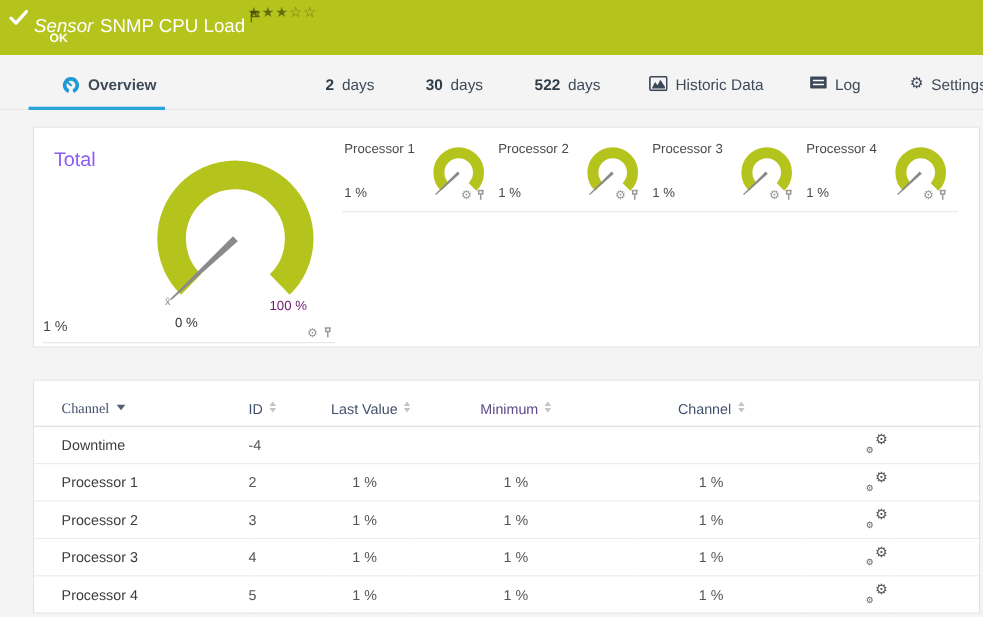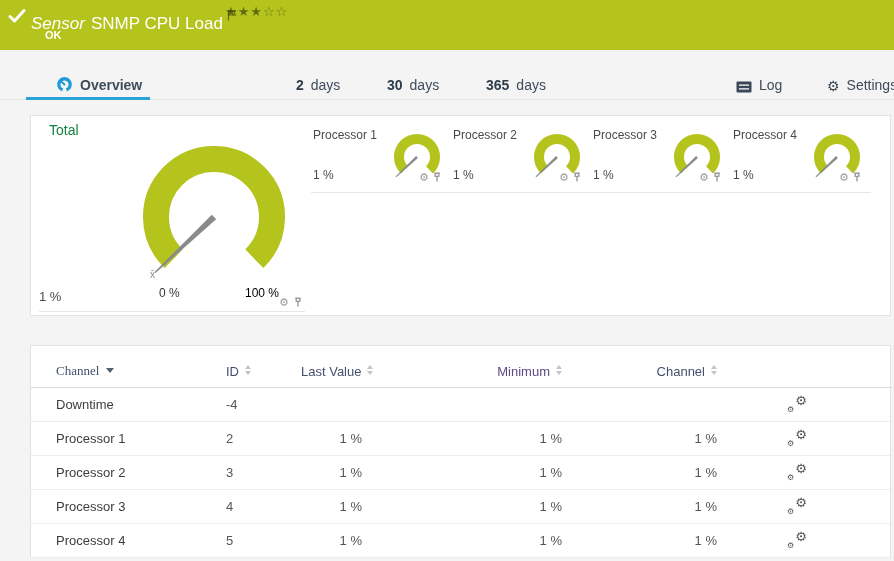--- a/index.html
+++ b/index.html
@@ -12,54 +12,54 @@
   .topbar { position:absolute; left:0; top:0; width:894px; height:50px; background:#b5c31d; }
   .check-icon { position:absolute; left:8px; top:8px; width:18px; height:16px; }
   .title-row { position:absolute; left:31px; top:6px; color:#fff; font-size:17px; white-space:nowrap; }
   .title-kind { font-style:italic; margin-right:6px; }
   .flag-icon { display:inline-block; margin-left:4px; vertical-align:8px; }
   .stars { position:absolute; left:225px; top:4px; font-family:"DejaVu Sans",sans-serif;
            font-size:13px; letter-spacing:1px; color:rgba(0,0,0,0.45); }
   .status-ok { position:absolute; left:45px; top:29px; color:#fff; font-size:11px; font-weight:bold; }
   
   .tabbar { position:absolute; left:0; top:62px; width:894px; height:38px; border-bottom:1px solid #e6e6e6; }
-  .tab { position:absolute; top:7px; height:24px; display:flex; align-items:flex-end; gap:7px;
+  .tab { position:absolute; top:7px; height:24px; display:flex; align-items:flex-start; gap:7px;
          font-size:14px; color:#3f4b59; cursor:pointer; white-space:nowrap; }
   .tab .num { font-weight:bold; color:#2f3c4a; }
   .tab.active { font-weight:bold; }
   .tab-underline { position:absolute; left:26px; top:35px; width:124px; height:3px; background:#2aa3d8; }
   .glyph { font-family:"DejaVu Sans",sans-serif; }
   
   .panel { position:absolute; left:30px; width:861px; background:#fff; border:1px solid #e2e2e2; }
   .gauges-panel { top:115px; height:201px; }
   .table-panel  { top:345px; height:213px; }
   
-  .total-name { position:absolute; left:18px; top:6px; font-size:14px; color:#15803d; }
+  .total-name { position:absolute; left:18px; top:19px; font-size:18px; color:#8b5cf6; }
   .gauge-big { position:absolute; left:108px; top:26px; width:150px; height:150px; overflow:visible; }
   .scale-min { position:absolute; left:128px; top:170px; font-size:12px; color:#333; }
-  .scale-max { position:absolute; left:214px; top:170px; font-size:12px; color:#000000; }
+  .scale-max { position:absolute; left:214px; top:155px; font-size:12px; color:#701a75; }
   .avg-marker { position:absolute; left:119px; top:153px; font-size:10px; color:#8a8a8a; }
   .total-value { position:absolute; left:8px; top:173px; font-size:13px; color:#4a4a4a; }
   .total-icons { position:absolute; left:248px; top:181px; display:flex; gap:4px; align-items:center; }
   .total-rule { position:absolute; left:8px; top:195px; width:266px; border-bottom:1px solid #e6e6e6; }
   .mini-gear { font-family:"DejaVu Sans",sans-serif; font-size:11px; color:#9a9a9a; line-height:1; cursor:pointer; }
   .pin-svg { cursor:pointer; }
   
   .gauge-cell { position:absolute; top:12px; width:140px; height:68px; }
   .gauge-cell .gname { position:absolute; left:2px; top:0; font-size:12px; color:#4a4a4a; }
   .gauge-cell .gsvg { position:absolute; left:80px; top:3px; width:52px; height:52px; overflow:visible; }
   .gauge-cell .gval { position:absolute; left:2px; top:40px; font-size:12px; color:#4a4a4a; }
   .gauge-cell .gicons { position:absolute; left:108px; top:44px; display:flex; gap:3px; align-items:center; }
   .gauge-cell .grule { position:absolute; left:0; top:64px; width:140px; border-bottom:1px solid #e6e6e6; }
   
   table { width:861px; border-collapse:collapse; table-layout:fixed; font-size:13px; }
   col.c-ch{width:195px} col.c-id{width:75px} col.c-lv{width:75px}
   col.c-min{width:200px} col.c-max{width:155px} col.c-act{width:80px} col.c-fill{width:81px}
   th { font-weight:normal; color:#43506b; text-align:left; padding:17px 0 8px 0; border-bottom:1px solid #dcdcdc; white-space:nowrap; }
-  th.r, td.r { text-align:right; padding-right:14px; }
+  th.r, td.r { text-align:center; padding-right:14px; }
   th.min-col { color:#5b4a86; }
   td { padding:7px 0; color:#555; border-bottom:1px solid #ececec; }
   td.ch { color:#3d3d3d; padding-left:25px; }
   th.ch { padding-left:25px;font-family:Liberation Serif, serif; }
   td.act { text-align:right; padding-right:4px; }
   .sort { display:inline-block; margin-left:6px; vertical-align:1px; }
   .sort .up, .sort .dn { display:block; width:0; height:0; border-left:3.5px solid transparent; border-right:3.5px solid transparent; }
   .sort .up { border-bottom:4px solid #c4c4c4; margin-bottom:2px; }
   .sort .dn { border-top:4px solid #c4c4c4; }
   .caret-down { display:inline-block; width:0; height:0; margin-left:7px; vertical-align:2px;
@@ -98,22 +98,29 @@
     </div>
     <div class="tab" style="left:296px">
       <span class="num">2</span>
       <span>days</span>
     </div>
     <div class="tab" style="left:387px">
       <span class="num">30</span>
       <span>days</span>
     </div>
     <div class="tab" style="left:486px">
-      <span class="num">365</span>
+      <span class="num">522</span>
       <span>days</span>
+    </div>
+    <div class="tab" style="left:590px">
+      <svg width="17" height="14" viewBox="0 0 17 14">
+        <rect x="0.8" y="0.8" width="15.4" height="12.4" rx="1.2" fill="none" stroke="#3c4858" stroke-width="1.5"></rect>
+        <path d="M2.5 11.5 L5.5 5.5 L7.8 8.5 L10.3 3.5 L14.5 9.8 L14.5 11.5 Z" fill="#3c4858"></path>
+      </svg>
+      <span>Historic Data</span>
     </div>
     <div class="tab" style="left:736px">
       <svg width="16" height="12" viewBox="0 0 16 12">
         <rect x="0.5" y="0.5" width="15" height="11" rx="1" fill="#3c4858"></rect>
         <path d="M3 4.2 H13 M3 7.8 H13" stroke="#fff" stroke-width="1.3"></path>
       </svg>
       <span>Log</span>
     </div>
     <div class="tab" style="left:827px">
       <span class="glyph" style="font-size:14px;color:#3c4858;line-height:1">⚙</span>

